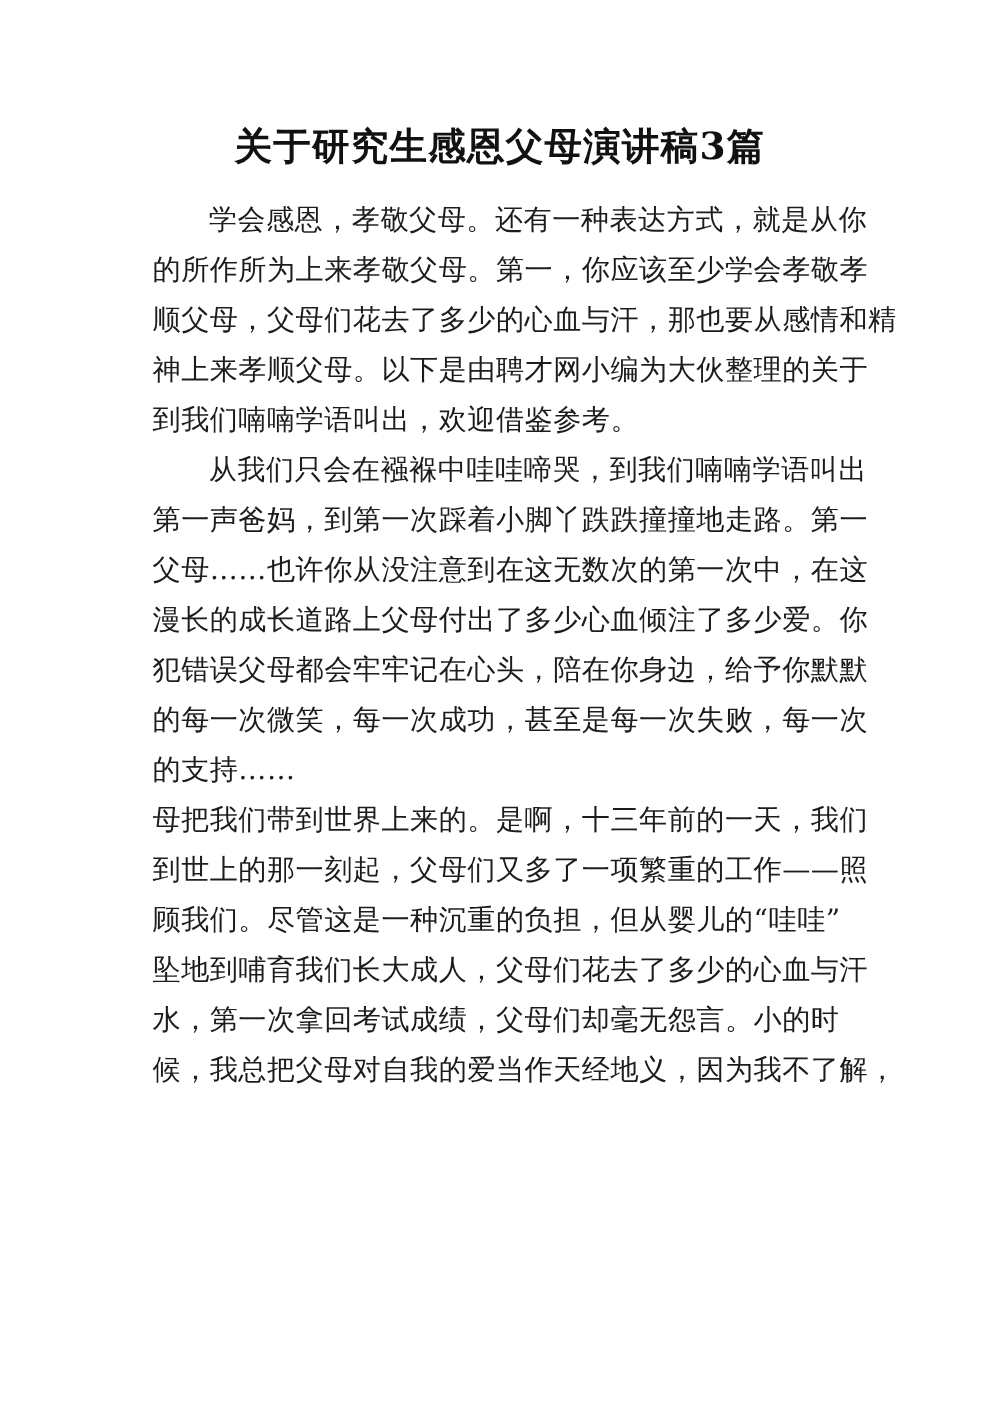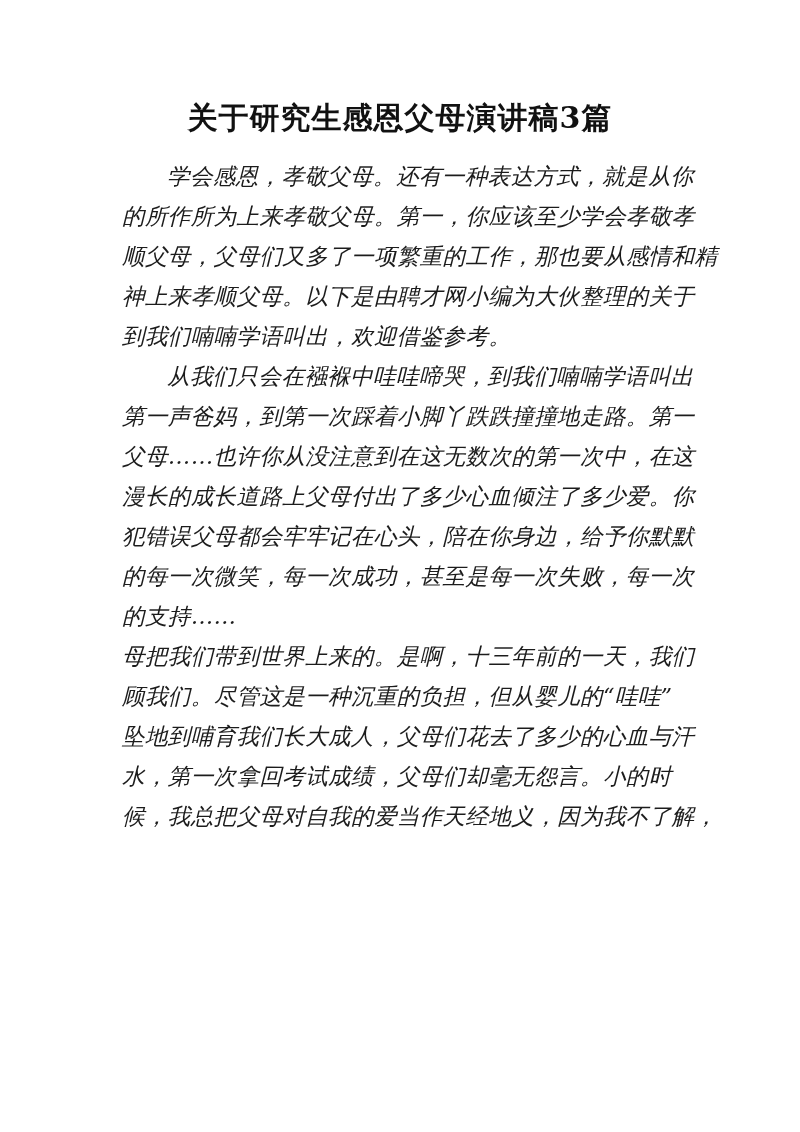--- a/index.html
+++ b/index.html
@@ -34,21 +34,20 @@
       font-weight: bold;
       letter-spacing: 1px;
       color: #111111;
       white-space: nowrap;
     }
     .body-text {
       position: absolute;
       left: 122px;
       top: 156px;
       width: 560px;
-      font-style: italic;
     }
     .line {
       height: 40px;
       line-height: 40px;
       font-size: 22.5px;
       white-space: nowrap;
       letter-spacing: 0.4px;
       color: #1c1c1c;
     }
     .line.indent {
@@ -59,36 +58,37 @@
 <body>
 
 <div class="page">
   <div class="title">关于研究生感恩父母演讲稿3篇</div>
 
   <div class="body-text">
 
     <div class="paragraph">
       <div class="line indent">学会感恩，孝敬父母。还有一种表达方式，就是从你</div>
       <div class="line">的所作所为上来孝敬父母。第一，你应该至少学会孝敬孝</div>
-      <div class="line">顺父母，父母们又多了一项繁重的工作，那也要从感情和精</div>
+      <div class="line">顺父母，父母们花去了多少的心血与汗，那也要从感情和精</div>
       <div class="line">神上来孝顺父母。以下是由聘才网小编为大伙整理的关于</div>
       <div class="line">到我们喃喃学语叫出，欢迎借鉴参考。</div>
     </div>
 
     <div class="paragraph">
       <div class="line indent">从我们只会在襁褓中哇哇啼哭，到我们喃喃学语叫出</div>
       <div class="line">第一声爸妈，到第一次踩着小脚丫跌跌撞撞地走路。第一</div>
       <div class="line">父母……也许你从没注意到在这无数次的第一次中，在这</div>
       <div class="line">漫长的成长道路上父母付出了多少心血倾注了多少爱。你</div>
       <div class="line">犯错误父母都会牢牢记在心头，陪在你身边，给予你默默</div>
       <div class="line">的每一次微笑，每一次成功，甚至是每一次失败，每一次</div>
       <div class="line">的支持……</div>
     </div>
 
     <div class="paragraph">
       <div class="line">母把我们带到世界上来的。是啊，十三年前的一天，我们</div>
+      <div class="line">到世上的那一刻起，父母们又多了一项繁重的工作——照</div>
       <div class="line">顾我们。尽管这是一种沉重的负担，但从婴儿的“哇哇”</div>
       <div class="line">坠地到哺育我们长大成人，父母们花去了多少的心血与汗</div>
       <div class="line">水，第一次拿回考试成绩，父母们却毫无怨言。小的时</div>
       <div class="line">候，我总把父母对自我的爱当作天经地义，因为我不了解，</div>
     </div>
   </div>
 </div>
 
 </body></html>

